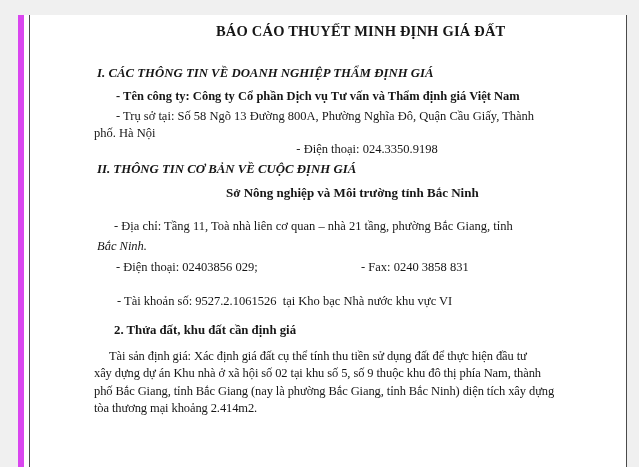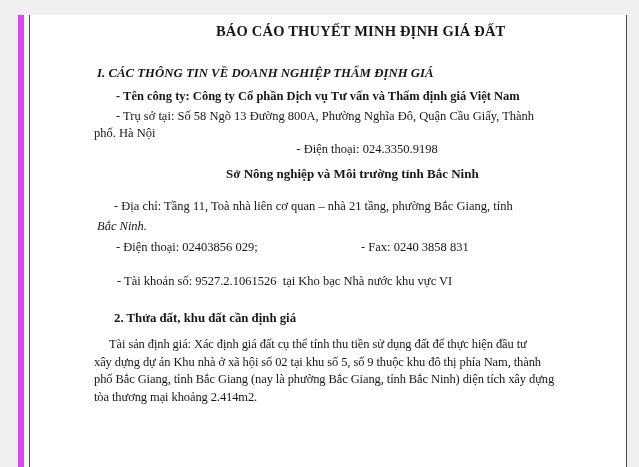--- a/index.html
+++ b/index.html
@@ -38,21 +38,21 @@
   .title{margin-top:8px;font-size:14.5px;font-weight:bold;line-height:17px;letter-spacing:.2px;}
   .subtitle{margin-top:3px;font-style:italic;font-size:12.5px;line-height:16.5px;}
   .h-major{font-weight:bold;font-size:12.8px;line-height:15px;}
   .h-i{margin-top:26px;}
   .h-ii{margin-top:4.5px;}
   .company{margin-top:7px;font-weight:bold;line-height:16.5px;}
   .addr1{margin-top:3.5px;line-height:16.5px;}
   .phone1{line-height:16.5px;text-align:center;}
   .sh{font-weight:bold;font-size:12.8px;line-height:15px;}
   .sh-1{margin-top:9px;}
-  .sh-2{margin-top:20px;}
+  .sh-2{margin-top:12px;}
   .client-name{margin-top:8px;font-weight:bold;font-size:13px;line-height:16px;}
   .addr2{margin-top:14.5px;line-height:20px;}
   .phonefax{margin-top:1px;line-height:20px;}
   .phonefax .phone-part{display:inline-block;width:245px;}
   .account{margin-top:14px;line-height:20px;}
   .para{margin-top:10px;line-height:17.5px;letter-spacing:-0.1px;}
 </style>
 </head>
 <body>
 
@@ -69,20 +69,21 @@
         <span class="line ind22">- Tên công ty: Công ty Cổ phần Dịch vụ Tư vấn và Thẩm định giá Việt Nam</span>
       </div>
 
       <div class="addr1">
         <span class="line ind22">- Trụ sở tại: Số 58 Ngõ 13 Đường 800A, Phường Nghĩa Đô, Quận Cầu Giấy, Thành</span>
         <span class="line ind0">phố. Hà Nội</span>
       </div>
 
       <span class="line phone1 ind22">- Điện thoại: 024.3350.9198</span>
 
+      <span class="line h-major h-ii ind3">II. THÔNG TIN CƠ BẢN VỀ CUỘC ĐỊNH GIÁ</span>
 
 
       <span class="line client-name ind132">Sở Nông nghiệp và Môi trường tỉnh Bắc Ninh</span>
 
       <div class="addr2">
         <span class="line ind20">- Địa chỉ: Tầng 11, Toà nhà liên cơ quan – nhà 21 tầng, phường Bắc Giang, tỉnh</span>
         <span class="line ind3">Bắc Ninh.</span>
       </div>
 
       <span class="line phonefax ind22">

